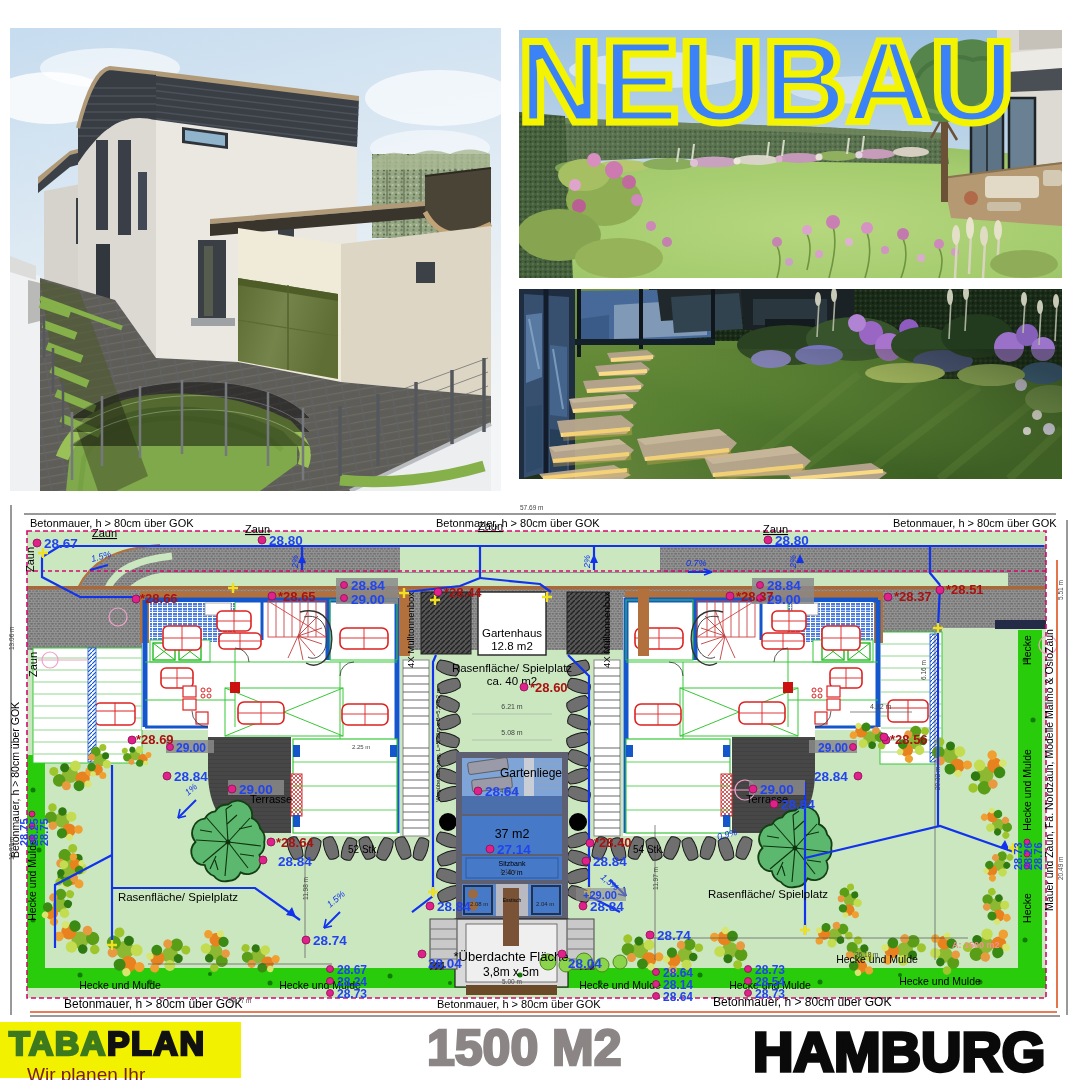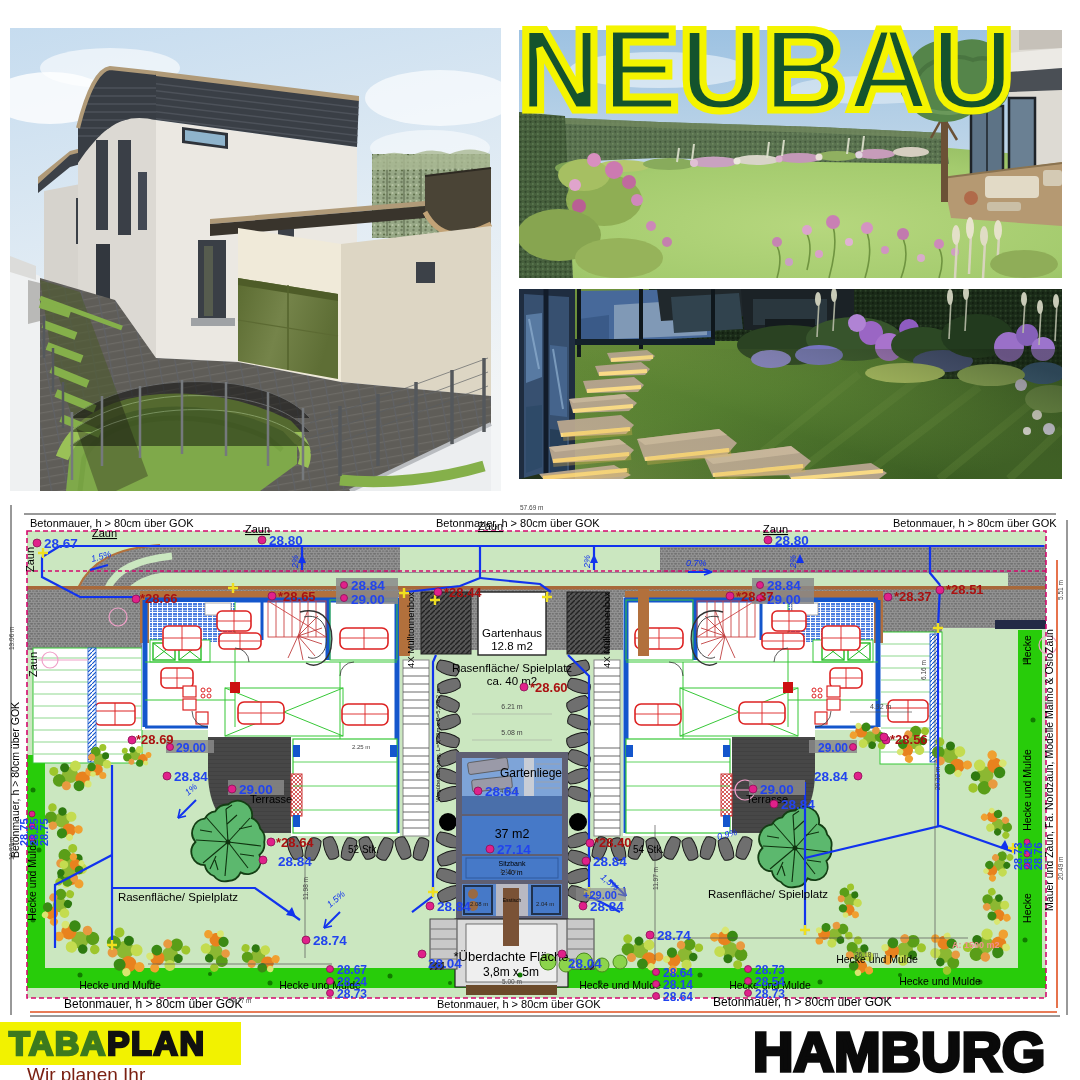--- a/index.html
+++ b/index.html
@@ -323,21 +323,21 @@
       <line x1="480" y1="206" x2="478" y2="240"></line>
     </g>
     <ellipse cx="437" cy="205" rx="4" ry="10" fill="#e4e0c8"></ellipse>
     <ellipse cx="451" cy="198" rx="4" ry="11" fill="#e8e4cc"></ellipse>
     <ellipse cx="465" cy="206" rx="4" ry="10" fill="#e0dcc4"></ellipse>
     <ellipse cx="479" cy="200" rx="4" ry="10" fill="#e6e2ca"></ellipse>
     <ellipse cx="505" cy="234" rx="34" ry="14" fill="#8fad58"></ellipse>
   </g>
 </svg>
 
-<div class="abs" style="left:518px;top:3px;width:560px;font-family:'Liberation Sans',sans-serif;font-weight:bold;font-size:116px;letter-spacing:0px;color:#14532d;-webkit-text-stroke:7px #f4f400;">NEUBAU</div>
+<div class="abs" style="left:518px;top:15px;width:560px;font-family:'Liberation Sans',sans-serif;font-weight:bold;font-size:116px;letter-spacing:0px;color:#3b82f6;-webkit-text-stroke:7px #f4f400;">NEUBAU</div>
 
 <svg class="abs" style="left:519px;top:289px" width="543" height="190" viewBox="0 0 543 190">
   <defs>
     <linearGradient id="lawn3" x1="0" y1="0" x2="0.8" y2="1">
       <stop offset="0" stop-color="#73953f"></stop>
       <stop offset="0.55" stop-color="#557e30"></stop>
       <stop offset="1" stop-color="#3a5c22"></stop>
     </linearGradient>
     <linearGradient id="nightGrad" x1="0" y1="1" x2="1" y2="0.2">
       <stop offset="0" stop-color="#ffe9a0" stop-opacity="0.16"></stop>
@@ -1217,21 +1217,22 @@
     <text x="530" y="692">*28.60</text>
     <text x="890" y="744">*28.56</text>
     <text x="136" y="744">*28.69</text>
     <text x="594" y="847">*28.40</text>
     <text x="276" y="847">*28.64</text>
     <text x="946" y="594">*28.51</text>
     <text x="952" y="948" font-size="9" fill="#f09090">A: 1500 m2</text>
   </g>
 </svg>
 
-<div class="abs" style="left:0;top:1022px;width:241px;height:43px;background:#f2f200;">
+<div class="abs" style="left:0;top:1022px;width:241px;height:56px;background:#f2f200;">
   <div style="position:absolute;left:9px;top:2px;font-weight:bold;font-size:34px;letter-spacing:1.5px;color:#111;-webkit-text-stroke:2.5px #111;"><span style="color:#3d7a1e;-webkit-text-stroke:2.5px #3d7a1e;">TABA</span><span>PLAN</span></div>
   <div style="position:absolute;left:27px;top:42px;font-size:19px;color:#7a2012;">Wir planen Ihr Traumprojekt.</div>
 </div>
 
+<div class="abs" style="left:427px;top:1019px;font-weight:bold;font-size:50px;color:#8b8685;letter-spacing:0px;-webkit-text-stroke:2.5px #8b8685;">1500 M2</div>
 
 <div class="abs" style="left:753px;top:1019px;font-weight:bold;font-size:56px;color:#0a0a0a;-webkit-text-stroke:3.4px #0a0a0a;letter-spacing:0px;">HAMBURG</div>
 
 </div>
 
 </body></html>

